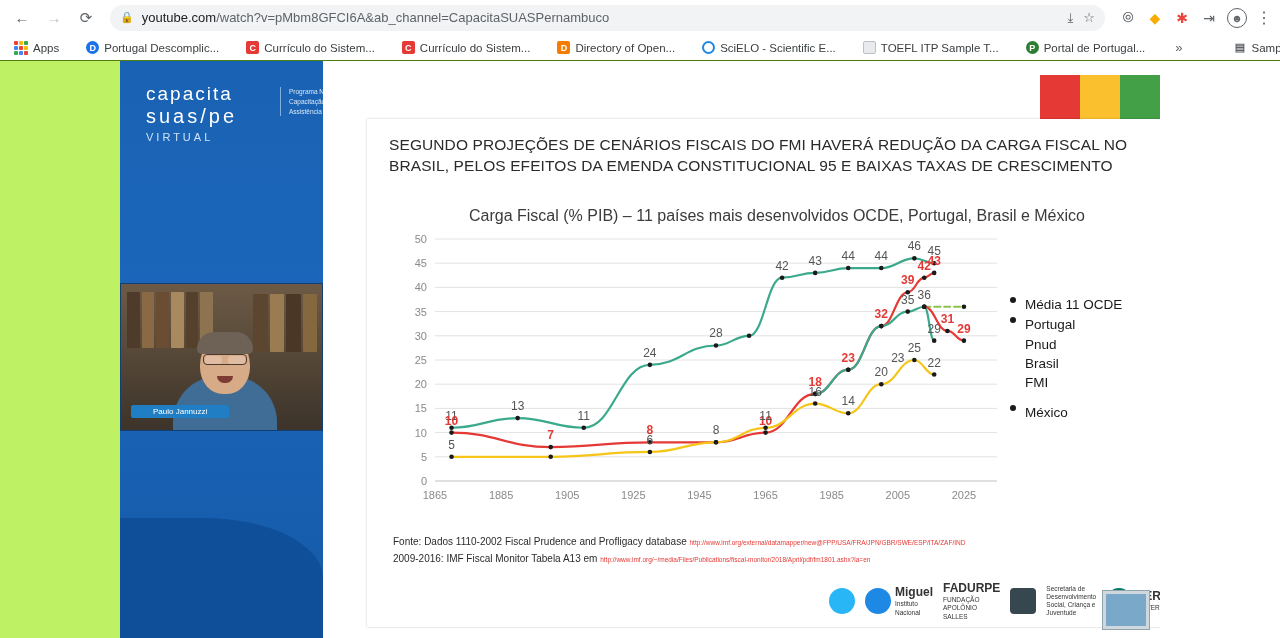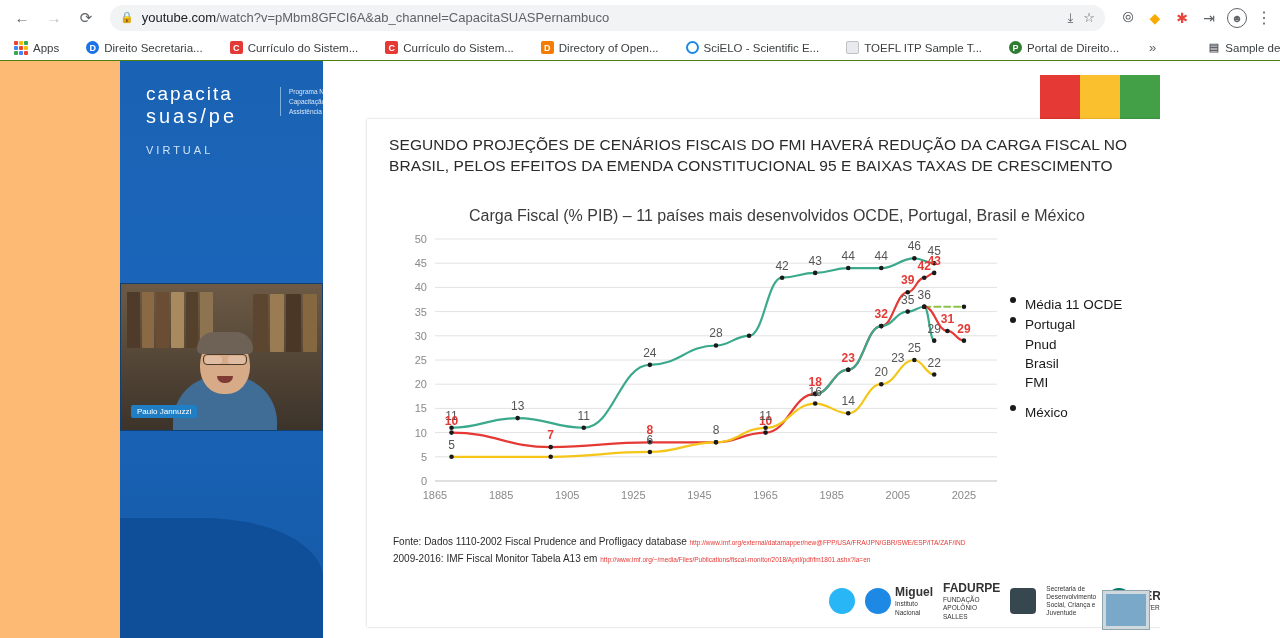--- a/index.html
+++ b/index.html
@@ -70,40 +70,40 @@
   .apps-grid i:nth-child(4){background:#4285f4}
   .apps-grid i:nth-child(5){background:#ea4335}
   .apps-grid i:nth-child(6){background:#fbbc04}
   .apps-grid i:nth-child(7){background:#34a853}
   .apps-grid i:nth-child(8){background:#4285f4}
   .apps-grid i:nth-child(9){background:#ea4335}
   .bm-overflow { margin-left: 4px; color: #5f6368; font-size: 13px; padding: 0 5px; }
   .bm-sep { width: 1px; height: 16px; background: #dadce0; margin: 0 5px; }
 
   
-  .page { position: absolute; left: 0; top: 61px; width: 1097px; height: 577px; background: #fdba74; }
+  .page { position: absolute; left: 0; top: 61px; width: 1097px; height: 577px; background: #bef264; }
   .video {
     position: absolute; left: 120px; top: 0px; width: 1040px; height: 577px;
     background: #ffffff; overflow: hidden;
   }
   
   .slide-left {
     position: absolute; left: 0; top: 0; width: 203px; height: 577px;
     background: linear-gradient(180deg,#1a62b3 0%,#1b66bb 45%,#1559a6 100%);
   }
   .slide-left:after {
     content: ""; position: absolute; left: 0; bottom: 0; width: 203px; height: 120px;
     background: #0f4f99; border-top-right-radius: 120px 60px;
   }
   .logo-capacita {
     position: absolute; left: 26px; top: 22px; color: #ffffff;
     font-size: 19px; letter-spacing: 2px; line-height: 1.15; font-weight: 300;
   }
   .logo-capacita b { display: block; font-weight: 400; letter-spacing: 3px; font-size: 20px; }
-  .logo-capacita .virtual { display: block; font-size: 11px; letter-spacing: 3px; color: #cfe3f7; margin-top: 16px;}
+  .logo-capacita .virtual { display: block; font-size: 11px; letter-spacing: 3px; color: #cfe3f7; margin-top: 3px;}
   .logo-sub {
     position: absolute; left: 160px; top: 26px; width: 110px;
     color: #d7e7f8; font-size: 6.5px; line-height: 1.5; border-left: 1px solid #7fb0e0;
     padding-left: 8px;
   }
   .slide-footer {
     position: absolute; left: 28px; bottom: 14px; color: #ffffff; font-size: 8px;
     line-height: 1.55; z-index: 3;
   }
   .slide-footer .lbl { color: #73c6f0; font-size: 6.5px; letter-spacing: .5px; }
@@ -151,21 +151,21 @@
   }
   .wc-glass:before, .wc-glass:after {
     content:""; position:absolute; top:0.5px; width:17px; height:8px;
     background: rgba(255,255,255,.22); border-radius:3px;
   }
   .wc-glass:before { left: 1px; } .wc-glass:after { right: 1px; }
   .wc-mouth { position:absolute; left: 44px; top: 44px; width: 16px; height: 7px;
     background:#7d3b34; border-radius: 0 0 8px 8px; }
   .wc-name {
     position: absolute; left: 10px; bottom: 12px; background: #1f7ec4;
-    color: #fff; font-size: 8px; padding: 2px 6px; border-radius: 2px;
+    color: #fff; font-size: 8px; padding: 2px 22px; border-radius: 2px;
   }
 
   
   .slide-card {
     position: absolute; left: 203px; top: 14px; width: 837px; height: 560px;
     background: #ffffff;
   }
   .color-bars { position: absolute; right: 0; top: 0; width: 120px; height: 62px; display: flex; }
   .color-bars i { flex: 1; }
   .color-bars i:nth-child(1){background:#e53935}
@@ -245,21 +245,21 @@
           <i></i>
           <i></i>
           <i></i>
           <i></i>
         </span>
       <span>Apps</span>
     </div>
 
     <div class="bm">
       <span class="bm-ico" style="background:#1a73e8;border-radius:50%">D</span>
-      <span>Direito Secretaria...</span>
+      <span>Portugal Descomplic...</span>
     </div>
     <div class="bm">
       <span class="bm-ico" style="background:#e53935">C</span>
       <span>Currículo do Sistem...</span>
     </div>
     <div class="bm">
       <span class="bm-ico" style="background:#e53935">C</span>
       <span>Currículo do Sistem...</span>
     </div>
     <div class="bm">
@@ -269,21 +269,21 @@
     <div class="bm">
       <span class="bm-ico" style="background:#fff;border:2px solid #1e88e5;border-radius:50%"></span>
       <span>SciELO - Scientific E...</span>
     </div>
     <div class="bm">
       <span class="bm-ico" style="background:#e8eaed;border:1px solid #bdc1c6"></span>
       <span>TOEFL ITP Sample T...</span>
     </div>
     <div class="bm">
       <span class="bm-ico" style="background:#2e7d32;border-radius:50%">P</span>
-      <span>Portal de Direito...</span>
+      <span>Portal de Portugal...</span>
     </div>
 
     <span class="bm-overflow">»</span>
     <span class="bm-sep"></span>
     <div class="bm">
       <span class="bm-ico" style="background:transparent;color:#5f6368;font-size:11px">▤</span>
       <span>Sample de leitura</span>
     </div>
   </div>
 

